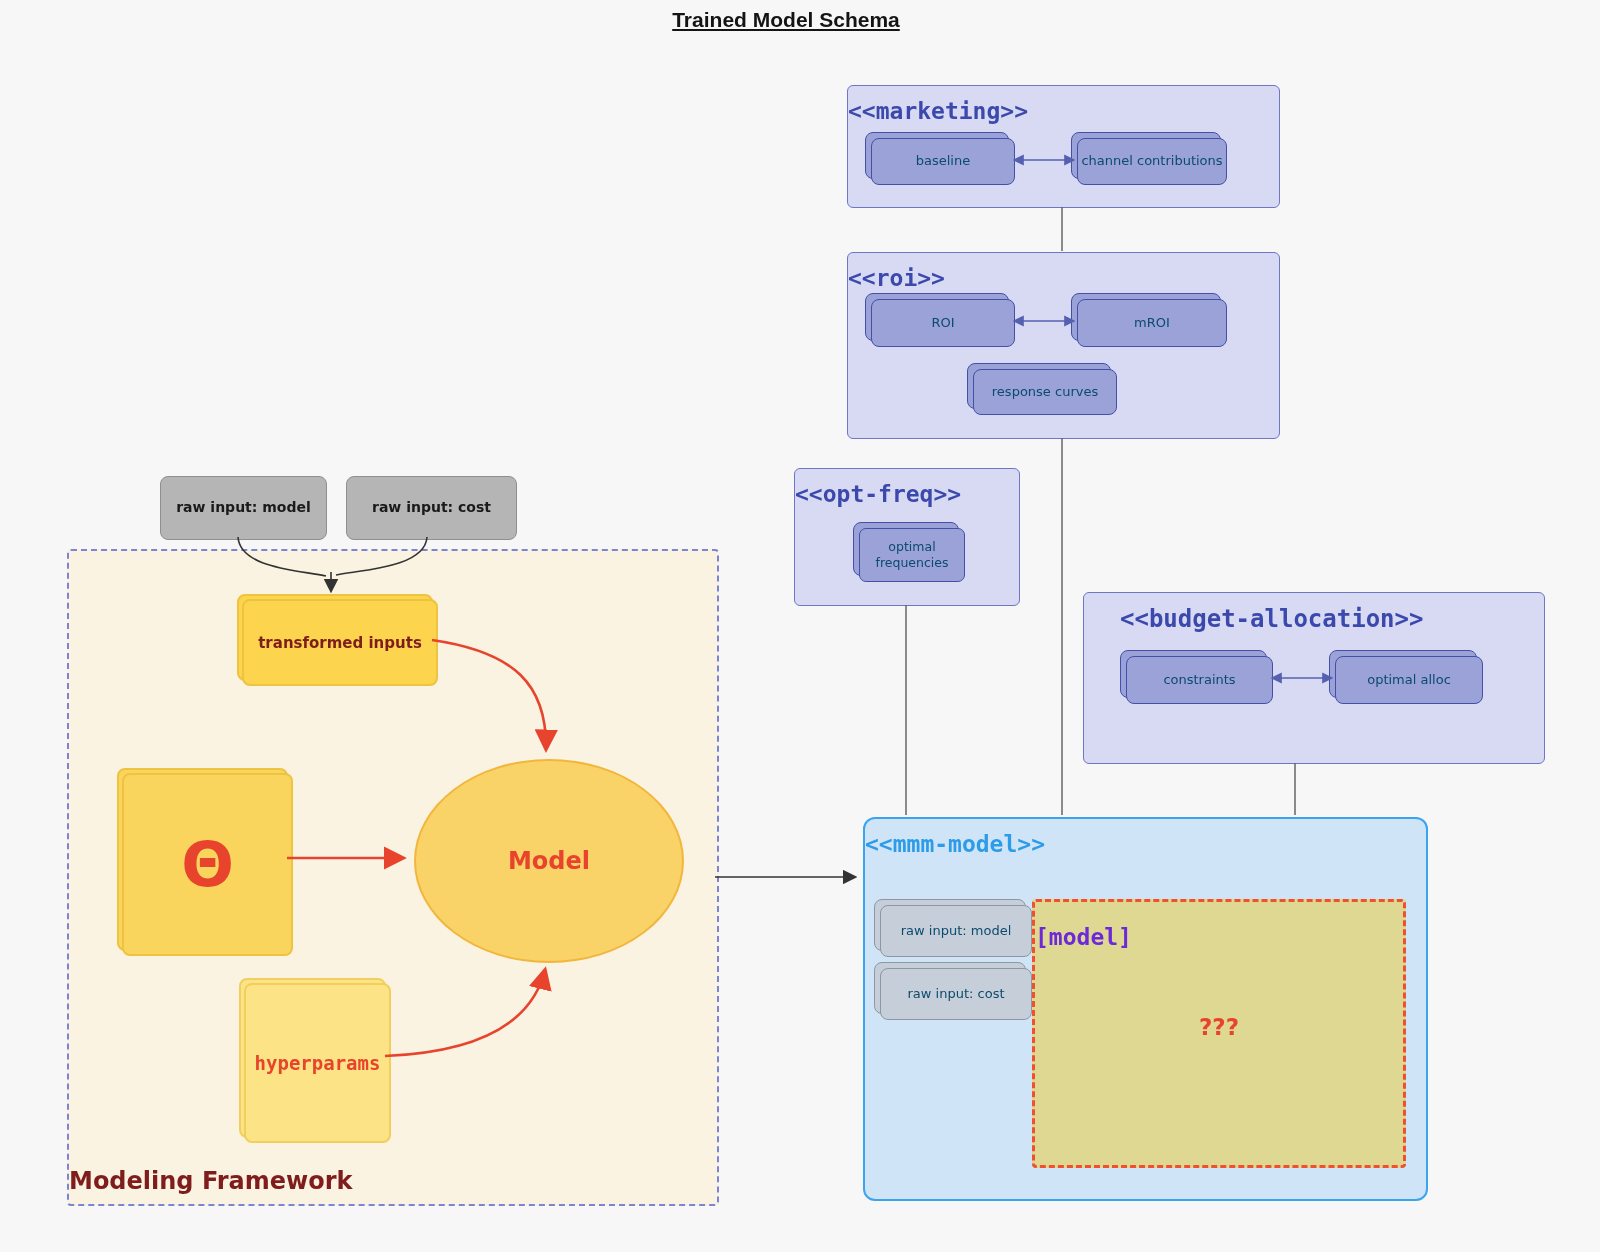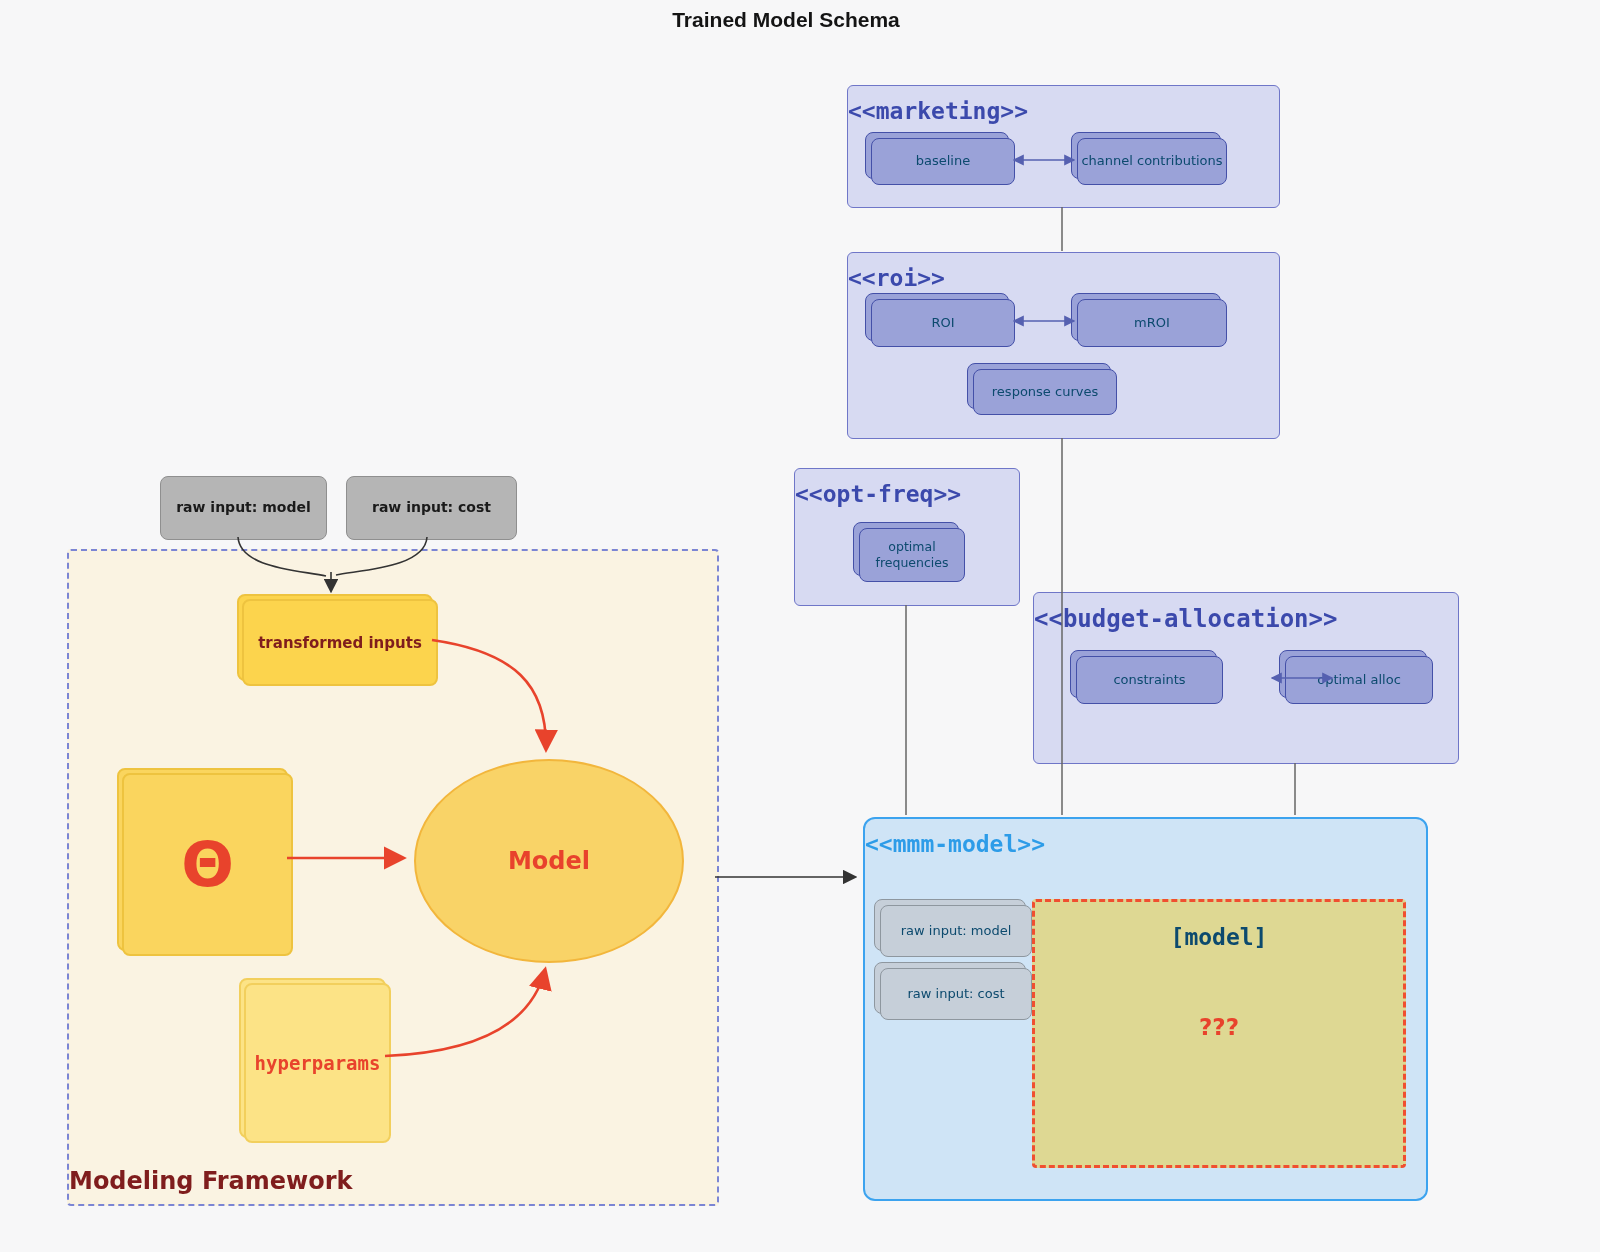--- a/index.html
+++ b/index.html
@@ -1,40 +1,40 @@
 <!DOCTYPE html>
 <html><head>
 <meta charset="utf-8">
 <style>
   html,body{margin:0;padding:0;background:#f7f7f8;}
   .canvas{position:relative;width:1600px;height:1252px;background:#f7f7f8;overflow:hidden;
           font-family:"DejaVu Sans",sans-serif;}
   .page-title{position:absolute;left:0;top:8px;width:1572px;text-align:center;
-              font:700 21px "Liberation Sans",sans-serif;color:#141414;}
+              font:700 21px "Liberation Sans",sans-serif;color:#141414;text-decoration:underline;}
   .container{position:absolute;border-radius:6px;z-index:0;}
   .c-lav{background:#d7daf2;border:1.3px solid #6f76c8;}
   .c-blue{background:#cfe4f6;border:2px solid #3ca3ef;border-radius:12px;}
   .c-frame{background:#faf3e2;border:2px dashed #7b85d4;border-radius:4px;}
   .ctitle{text-align:left;font:700 23px "DejaVu Sans Mono",monospace;color:#3b49ac;margin-top:12px;}
   .ctitle-blue{color:#2d9ce8;}
   .node{position:absolute;display:flex;align-items:center;justify-content:center;text-align:center;
         border-radius:8px;font:400 13px "DejaVu Sans",sans-serif;color:#0c4a6e;line-height:1.25;}
   .stack::before{content:"";position:absolute;top:-7px;left:-7px;width:100%;height:100%;
         border-radius:8px;background:inherit;border:inherit;z-index:-1;}
   .n-purple{background:#9aa2d8;border:1.5px solid #4450a8;}
   .n-graydark{background:#b5b5b5;border:1.5px solid #8f8f8f;font-weight:700;font-size:14px;color:#1a1a1a;}
   .n-graylight{background:#c6cfd9;border:1.5px solid #8e979f;}
   .n-gold{background:#fcd44d;border:2px solid #eec33f;font:700 15px "DejaVu Sans",sans-serif;color:#7f1d1d;}
   .n-theta{background:#fad55e;border:2px solid #eec33f;font:700 62px "DejaVu Sans",sans-serif;color:#e8432c;}
   .n-pale{background:#fce386;border:2px solid #f2cf5c;font:700 19px "DejaVu Sans Mono",monospace;color:#e8432c;}
   .n-ellipse{background:#f9d367;border:2px solid #f2b63c;border-radius:50%;
         font:700 24px "DejaVu Sans",sans-serif;color:#e8432c;}
   .model-dashed{position:absolute;background:#ded893;border:3px dashed #f04f30;border-radius:4px;}
-  .model-label{position:absolute;left:0;top:22px;width:100%;text-align:center;
-        font:700 23px "DejaVu Sans Mono",monospace;color:#0c4a6e;}
+  .model-label{position:absolute;left:0;top:22px;width:100%;
+        font:700 23px "DejaVu Sans Mono",monospace;color:#6d28d9;}
   .model-q{position:absolute;left:0;top:112px;width:100%;text-align:center;
         font:700 23px "DejaVu Sans",sans-serif;color:#e8432c;}
   .fw-label{position:absolute;left:0;top:616px;width:100%;text-align:left;
         font:700 24px "DejaVu Sans",sans-serif;color:#7f1d1d;}
   .connectors{position:absolute;left:0;top:0;width:1600px;height:1252px;pointer-events:none;}
 </style>
 </head>
 <body>
 
 <div class="canvas">
@@ -52,24 +52,24 @@
 
   <div class="container c-lav" style="left:847px;top:252px;width:431px;height:185px;">
     <div class="ctitle">&lt;&lt;roi&gt;&gt;</div>
     <div class="node n-purple stack" style="left:23px;top:46px;width:142px;height:46px;">ROI</div>
     <div class="node n-purple stack" style="left:229px;top:46px;width:148px;height:46px;">mROI</div>
     <div class="node n-purple stack" style="left:125px;top:116px;width:142px;height:44px;">response curves</div>
   </div>
 
   <div class="container c-lav" style="left:794px;top:468px;width:224px;height:136px;">
     <div class="ctitle">&lt;&lt;opt-freq&gt;&gt;</div>
-    <div class="node n-purple stack" style="left:64px;top:59px;width:104px;height:52px;font-size:12.5px;">optimal frequencies</div>
+    <div class="node n-purple stack" style="left:64px;top:59px;width:104px;height:52px;font-size:12.5px;border-radius:7px;">optimal frequencies</div>
   </div>
 
-  <div class="container c-lav" style="left:1033px;top:592px;width:424px;height:170px;">
+  <div class="container c-lav" style="left:1083px;top:592px;width:424px;height:170px;padding-left:36px;">
     <div class="ctitle" style="font-size:24px;">&lt;&lt;budget-allocation&gt;&gt;</div>
     <div class="node n-purple stack" style="left:42px;top:63px;width:145px;height:46px;">constraints</div>
     <div class="node n-purple stack" style="left:251px;top:63px;width:146px;height:46px;">optimal alloc</div>
   </div>
 
   <div class="container c-blue" style="left:863px;top:817px;width:561px;height:380px;">
     <div class="ctitle ctitle-blue">&lt;&lt;mmm-model&gt;&gt;</div>
     <div class="node n-graylight stack" style="left:15px;top:86px;width:150px;height:50px;">raw input: model</div>
     <div class="node n-graylight stack" style="left:15px;top:149px;width:150px;height:50px;">raw input: cost</div>
     <div class="model-dashed" style="left:167px;top:80px;width:368px;height:263px;">

